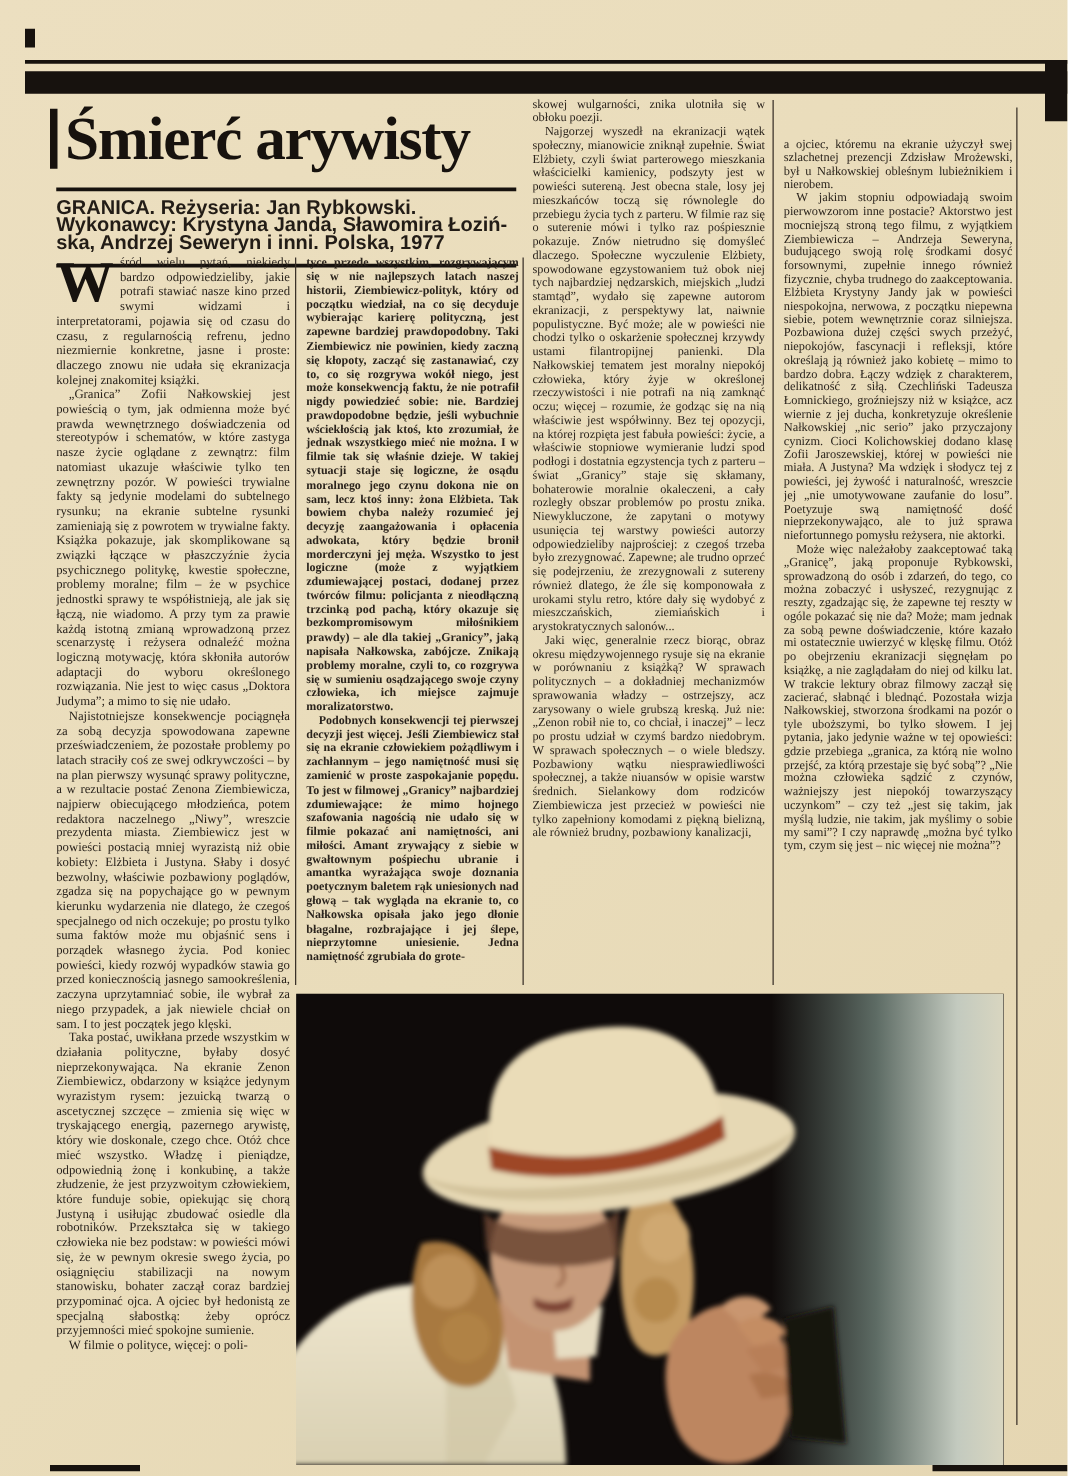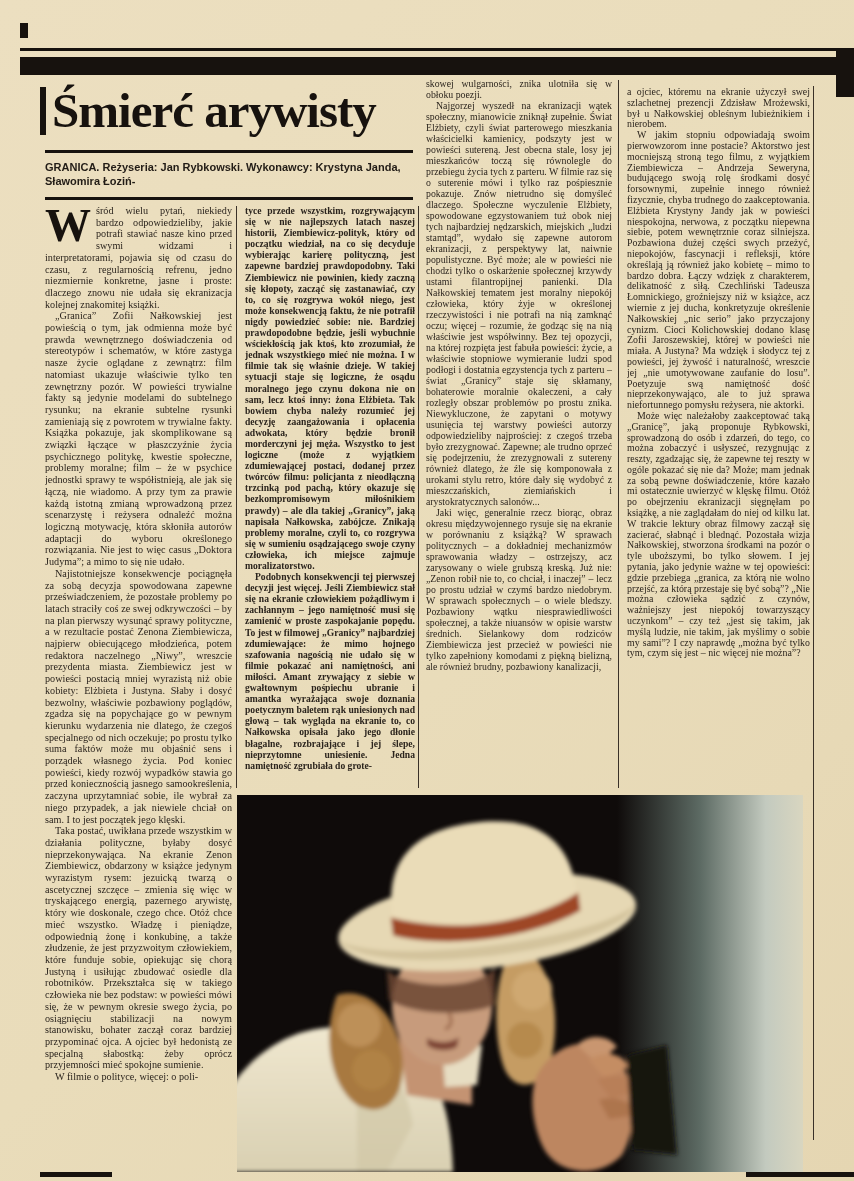--- a/index.html
+++ b/index.html
@@ -18,34 +18,34 @@
   
   .title-bar{background:#17120e;}
   .page-title{
     font-weight:bold;font-size:49px;letter-spacing:-1px;color:#17120e;
     line-height:1;white-space:nowrap;
   }
   
   .credits{
     border-top:3px solid #17120e;border-bottom:3px solid #17120e;
     font-family:"Liberation Sans","DejaVu Sans",sans-serif;
-    font-weight:bold;font-size:11px;line-height:14px;color:#221c16;
+    font-weight:bold;font-size:16px;line-height:14px;color:#221c16;
     padding:7px 0 9px 0;
   }
   
   .col{
     text-align:justify;overflow:hidden;
     color:#2b241d;
   }
   .col p{margin:0;}
   .col p.indent{text-indent:10px;}
   #col1{font-size:10.2px;line-height:11.7px;}
   #col2{font-size:9.6px;line-height:11.1px;}
   #col3{font-size:9.8px;line-height:11.0px;}
-  #col4{font-size:9.9px;line-height:10.8px;}
+  #col4{font-size:9.9px;line-height:10.8px;margin-top:24px;}
   .dropcap{
     float:left;font-weight:bold;font-size:46px;line-height:38px;
     padding:2px 5px 0 0;color:#17120e;
   }
   .vrule{width:1px;background:#3a3128;}
   .author{
     font-family:"Liberation Sans","DejaVu Sans",sans-serif;
     font-weight:bold;font-size:14.5px;letter-spacing:.5px;color:#1c1711;
     margin-top:48px;
   }
@@ -59,20 +59,21 @@
 <div class="abs corner-mark" style="left:20px;top:23px;width:8px;height:15px;"></div>
 <div class="abs rule-thin" style="left:20px;top:48px;width:834px;"></div>
 <div class="abs bar-thick" style="left:20px;top:57px;width:834px;height:18px;"></div>
 <div class="abs bar-thick" style="left:836px;top:48px;width:18px;height:49px;"></div>
 
 <div class="abs title-bar" style="left:40px;top:87px;width:6px;height:48px;"></div>
 <h1 class="abs page-title" style="left:52px;top:86px;margin:0;">Śmierć arywisty</h1>
 
 <div class="abs credits" style="left:45px;top:150px;width:368px;">
   <div>GRANICA. Reżyseria: Jan Rybkowski. Wykonawcy: Krystyna Janda, Sławomira Łoziń-</div>
+  <div>ska, Andrzej Seweryn i inni. Polska, 1977</div>
 </div>
 
 <div class="abs vrule" style="left:236px;top:206px;height:582px;"></div>
 <div class="abs vrule" style="left:418px;top:206px;height:582px;"></div>
 <div class="abs vrule" style="left:618px;top:80px;height:708px;"></div>
 <div class="abs vrule" style="left:813px;top:86px;height:1054px;"></div>
 
 <div id="col1" class="abs col" style="left:45px;top:205px;width:187px;height:966px;">
   <p><span class="dropcap">W</span><span>śród wielu pytań, niekiedy bardzo odpowiedzieliby, jakie potrafi stawiać nasze kino przed swymi widzami i interpretatorami, pojawia się od czasu do czasu, z regularnością refrenu, jedno niezmiernie konkretne, jasne i proste: dlaczego znowu nie udała się ekranizacja kolejnej znakomitej książki.</span></p>
   <p class="indent">„Granica” Zofii Nałkowskiej jest powieścią o tym, jak odmienna może być prawda wewnętrznego doświadczenia od stereotypów i schematów, w które zastyga nasze życie oglądane z zewnątrz: film natomiast ukazuje właściwie tylko ten zewnętrzny pozór. W powieści trywialne fakty są jedynie modelami do subtelnego rysunku; na ekranie subtelne rysunki zamieniają się z powrotem w trywialne fakty. Książka pokazuje, jak skomplikowane są związki łączące w płaszczyźnie życia psychicznego politykę, kwestie społeczne, problemy moralne; film – że w psychice jednostki sprawy te współistnieją, ale jak się łączą, nie wiadomo. A przy tym za prawie każdą istotną zmianą wprowadzoną przez scenarzystę i reżysera odnaleźć można logiczną motywację, która skłoniła autorów adaptacji do wyboru określonego rozwiązania. Nie jest to więc casus „Doktora Judyma”; a mimo to się nie udało.</p>

